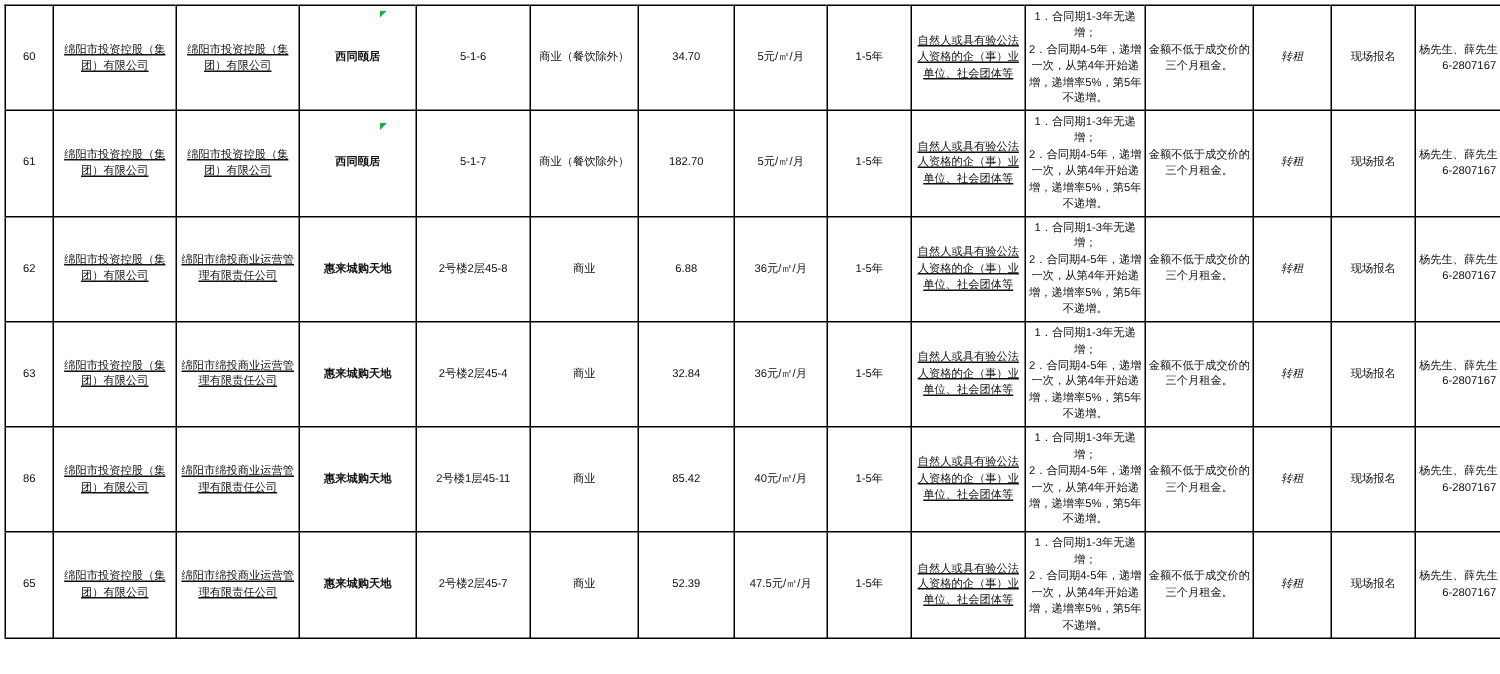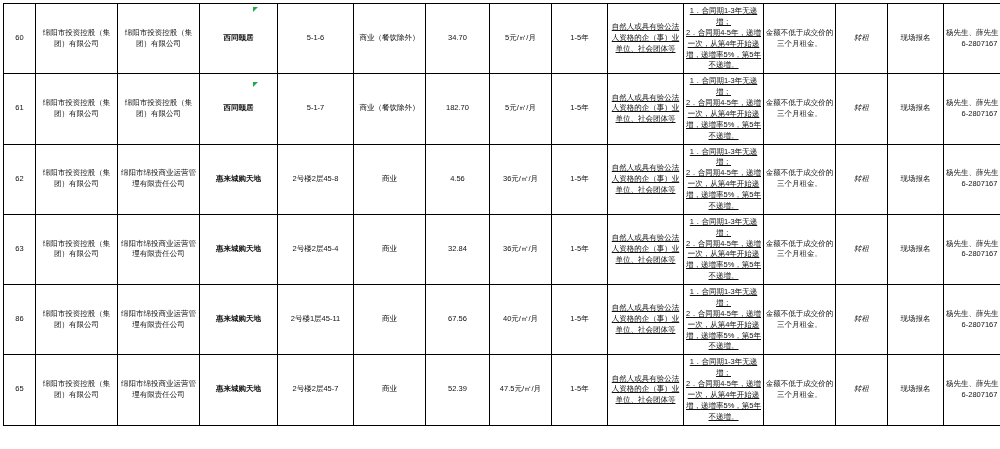--- a/index.html
+++ b/index.html
@@ -40,39 +40,39 @@
     color: #111;
   }
   td.idx {
     font-size: 9px;
     color: #000;
   }
   td.org, td.owner, td.mgr {
     color: #1f4fa6;
     font-size: 7.5px;
     line-height: 1.5;
+    text-decoration: underline;
   }
   td.name { color: #111; font-weight: bold; }
   td.code { color: #111; font-size: 8px; }
   td.use { color: #111; font-size: 8px; }
   td.area { color: #111; font-size: 8px; }
   td.price { color: #111; font-size: 8px; }
   td.term { color: #111; font-size: 8px; }
   td.cond {
     font-size: 7px;
     line-height: 1.5;
     padding: 2px 3px;
     text-decoration: underline;
   }
   td.rules {
     font-size: 7px;
     line-height: 1.5;
     text-align: left;
     padding: 2px 3px;
-    text-decoration: underline;
   }
   td.deposit {
     font-size: 7px;
     line-height: 1.5;
     text-align: left;
     padding: 2px 3px;
     font-family: Liberation Serif, serif;
   }
   td.transfer { font-size: 8px; font-style: italic; }
   td.way { font-size: 8px; }
@@ -148,21 +148,21 @@
         <td class="way">现场报名</td>
         <td class="contact">杨先生、薛先生 0816-2807167</td>
       </tr>
       <tr>
         <td class="idx">62</td>
         <td class="org">绵阳市投资控股（集团）有限公司</td>
         <td class="owner">绵阳市绵投商业运营管理有限责任公司</td>
         <td class="name">惠来城购天地</td>
         <td class="code">2号楼2层45-8</td>
         <td class="use">商业</td>
-        <td class="area">4.56</td>
+        <td class="area">6.88</td>
         <td class="price">36元/㎡/月</td>
         <td class="term">1-5年</td>
         <td class="cond">自然人或具有验公法人资格的企（事）业单位、社会团体等</td>
         <td class="rules" style="white-space:pre-line">1．合同期1-3年无递增；
 2．合同期4-5年，递增一次，从第4年开始递增，递增率5%，第5年不递增。</td>
         <td class="deposit">金额不低于成交价的三个月租金。</td>
         <td class="transfer">转租</td>
         <td class="way">现场报名</td>
         <td class="contact">杨先生、薛先生 0816-2807167</td>
       </tr>
@@ -184,21 +184,21 @@
         <td class="way">现场报名</td>
         <td class="contact">杨先生、薛先生 0816-2807167</td>
       </tr>
       <tr>
         <td class="idx">86</td>
         <td class="org">绵阳市投资控股（集团）有限公司</td>
         <td class="owner">绵阳市绵投商业运营管理有限责任公司</td>
         <td class="name">惠来城购天地</td>
         <td class="code">2号楼1层45-11</td>
         <td class="use">商业</td>
-        <td class="area">67.56</td>
+        <td class="area">85.42</td>
         <td class="price">40元/㎡/月</td>
         <td class="term">1-5年</td>
         <td class="cond">自然人或具有验公法人资格的企（事）业单位、社会团体等</td>
         <td class="rules" style="white-space:pre-line">1．合同期1-3年无递增；
 2．合同期4-5年，递增一次，从第4年开始递增，递增率5%，第5年不递增。</td>
         <td class="deposit">金额不低于成交价的三个月租金。</td>
         <td class="transfer">转租</td>
         <td class="way">现场报名</td>
         <td class="contact">杨先生、薛先生 0816-2807167</td>
       </tr>

